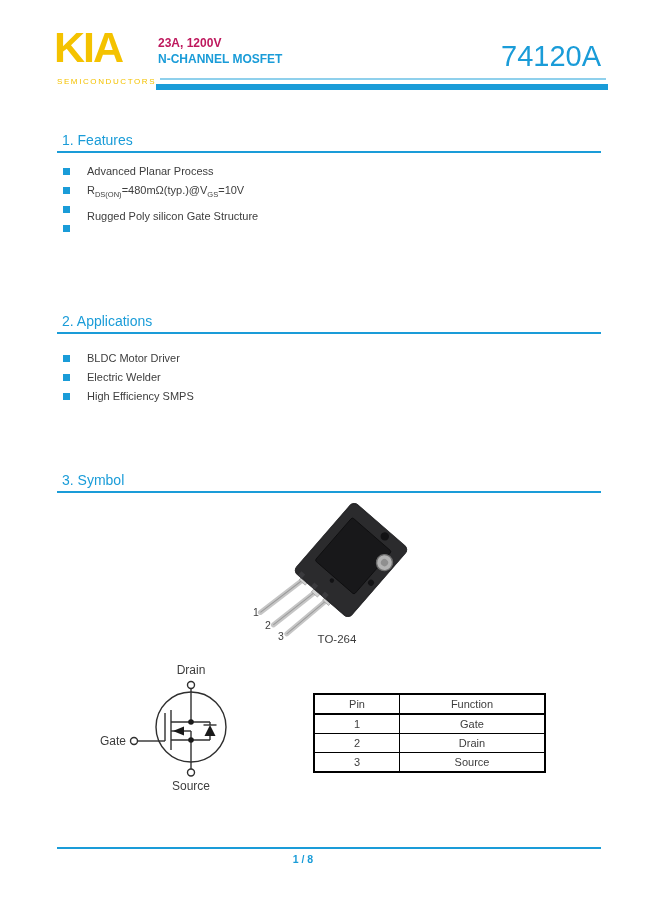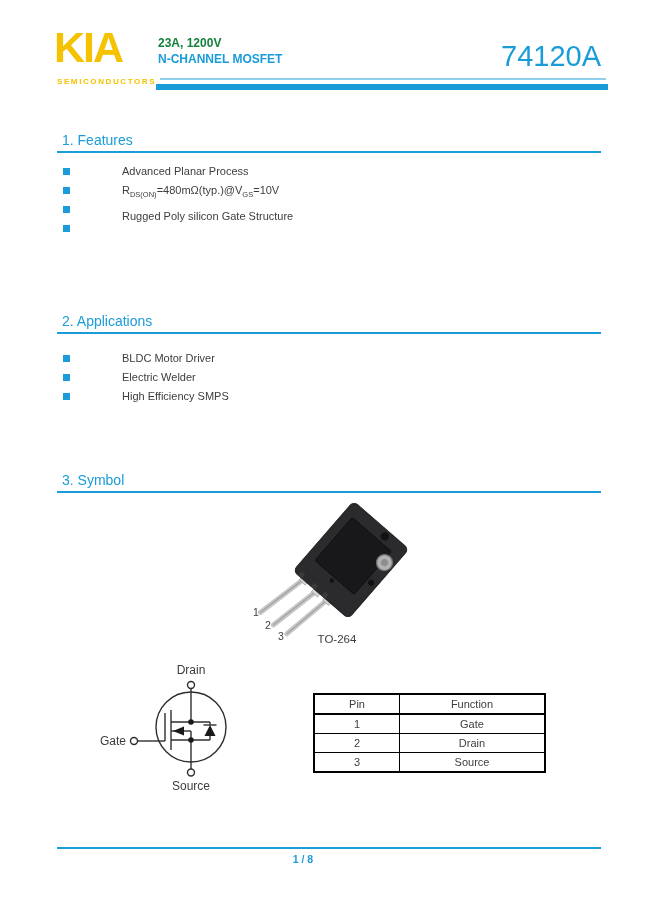--- a/index.html
+++ b/index.html
@@ -14,39 +14,39 @@
   .abs{position:absolute;}
 
   
   .logo-text{
     left:54px;top:26px;
     font-size:43px;font-weight:bold;letter-spacing:-2px;
     color:#F4C200;line-height:1;
   }
   .logo-subtext{
     left:57px;top:77px;
-    font-size:8px;font-weight:bold;letter-spacing:1.6px;
+    font-size:8px;font-weight:normal;letter-spacing:1.6px;
     color:#F4C200;
   }
-  .rating-line{left:158px;top:36px;font-size:12px;font-weight:bold;color:#15803d;}
+  .rating-line{left:158px;top:36px;font-size:12px;font-weight:bold;color:#be185d;}
   .device-type{left:158px;top:52px;font-size:12px;font-weight:bold;color:#1A9CD8;}
   .part-number{
     left:380px;top:42px;width:221px;
     text-align:right;font-size:29px;color:#1A9CD8;line-height:1;
   }
   .hdr-line-thin{left:160px;top:78px;width:446px;height:2px;background:#8FD0EC;}
   .hdr-line-thick{left:156px;top:84px;width:452px;height:6px;background:#1A9CD8;}
 
   
   .sec-title{font-size:14px;font-weight:normal;color:#1A9CD8;}
   .sec-rule{height:2px;background:#1A9CD8;width:544px;left:57px;}
 
   
   .bullet{width:7px;height:7px;background:#1A9CD8;}
-  .li-text{font-size:11px;color:#3D3D3D;white-space:nowrap;margin-left:35px;}
+  .li-text{font-size:11px;color:#3D3D3D;white-space:nowrap;}
   .li-text sub{font-size:7.5px;}
 
   
   table.pin-table{
     border-collapse:collapse;table-layout:fixed;
     border:2px solid #000;
     font-size:11px;color:#3D3D3D;
   }
   table.pin-table td{
     border:1px solid #000;text-align:center;

